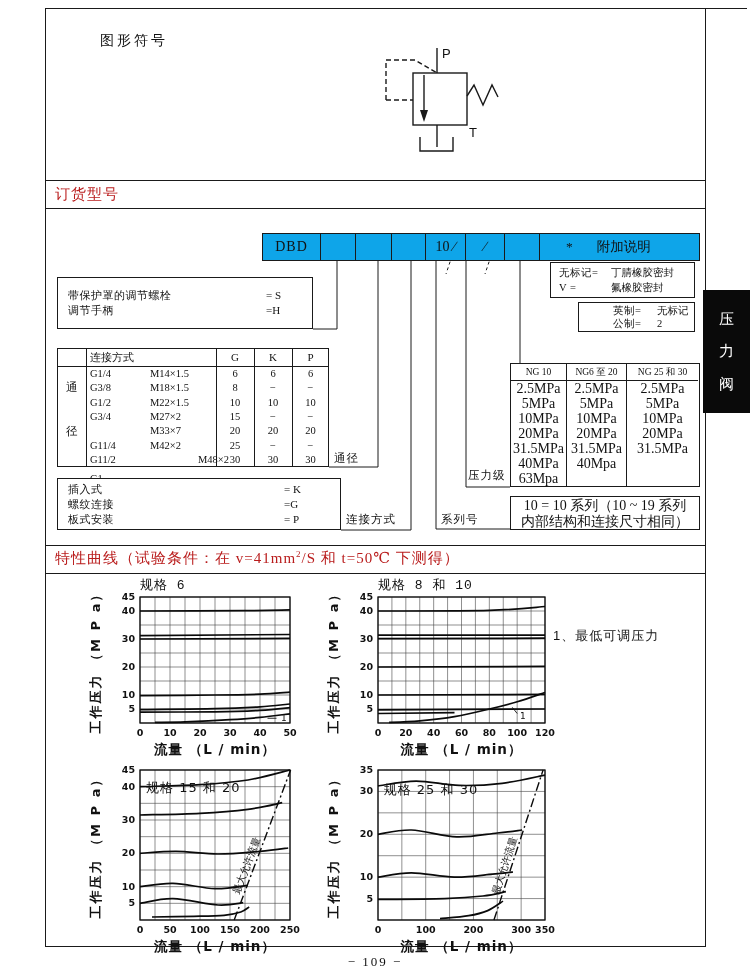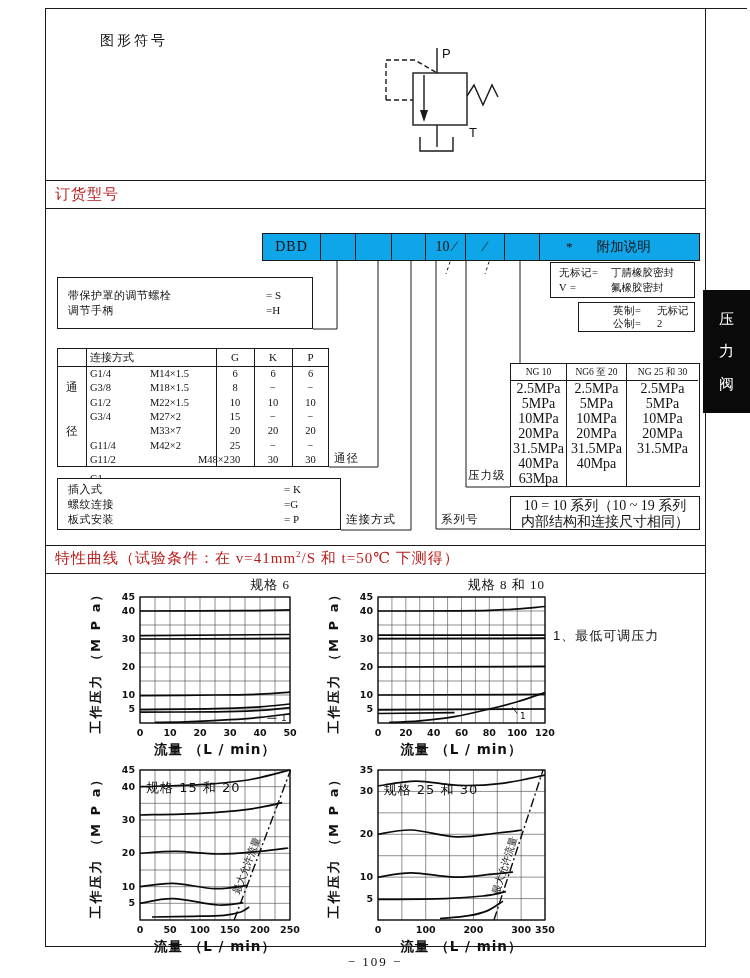--- a/index.html
+++ b/index.html
@@ -49,22 +49,22 @@
   .pt-bdr{border-right:1px solid #1a1a1a;}
   .pt-hdr{height:16px;border-bottom:1px solid #1a1a1a;text-align:center;font-size:9.5px;line-height:16px;white-space:nowrap;}
   .pt-val{height:15.1px;text-align:center;font-size:14px;line-height:15px;}
   
   #series-box{position:absolute;left:510px;top:496px;width:190px;height:34px;border:1px solid #1a1a1a;
               background:#fff;box-sizing:border-box;text-align:center;}
   #series-box p{margin:1px 0;font-size:14px;line-height:15px;}
   .callout-label{position:absolute;font-size:11.5px;letter-spacing:1px;white-space:nowrap;}
   
   .chart-mount{position:absolute;}
-  .chart-title{position:absolute;text-align:right;font-size:13px;letter-spacing:1px;
-               font-family:Liberation Serif, serif;}
+  .chart-title{position:absolute;text-align:left;font-size:13px;letter-spacing:1px;
+               font-family:Liberation Mono, monospace;}
   .curve-note{position:absolute;left:553px;top:600px;font-size:13px;letter-spacing:1px;
               font-family:"Liberation Sans","DejaVu Sans",sans-serif;margin-top:27px;}
   
   .side-tab{position:absolute;left:703px;top:290px;width:47px;height:123px;background:#0a0a0a;color:#fff;
             display:flex;flex-direction:column;align-items:center;justify-content:space-evenly;
             padding:6px 0;box-sizing:border-box;font-size:15px;}
   .page-num{position:absolute;left:45px;top:954px;width:660px;text-align:center;font-size:13px;letter-spacing:2px;}
   sup{font-size:9px;}
 </style>
 </head>

